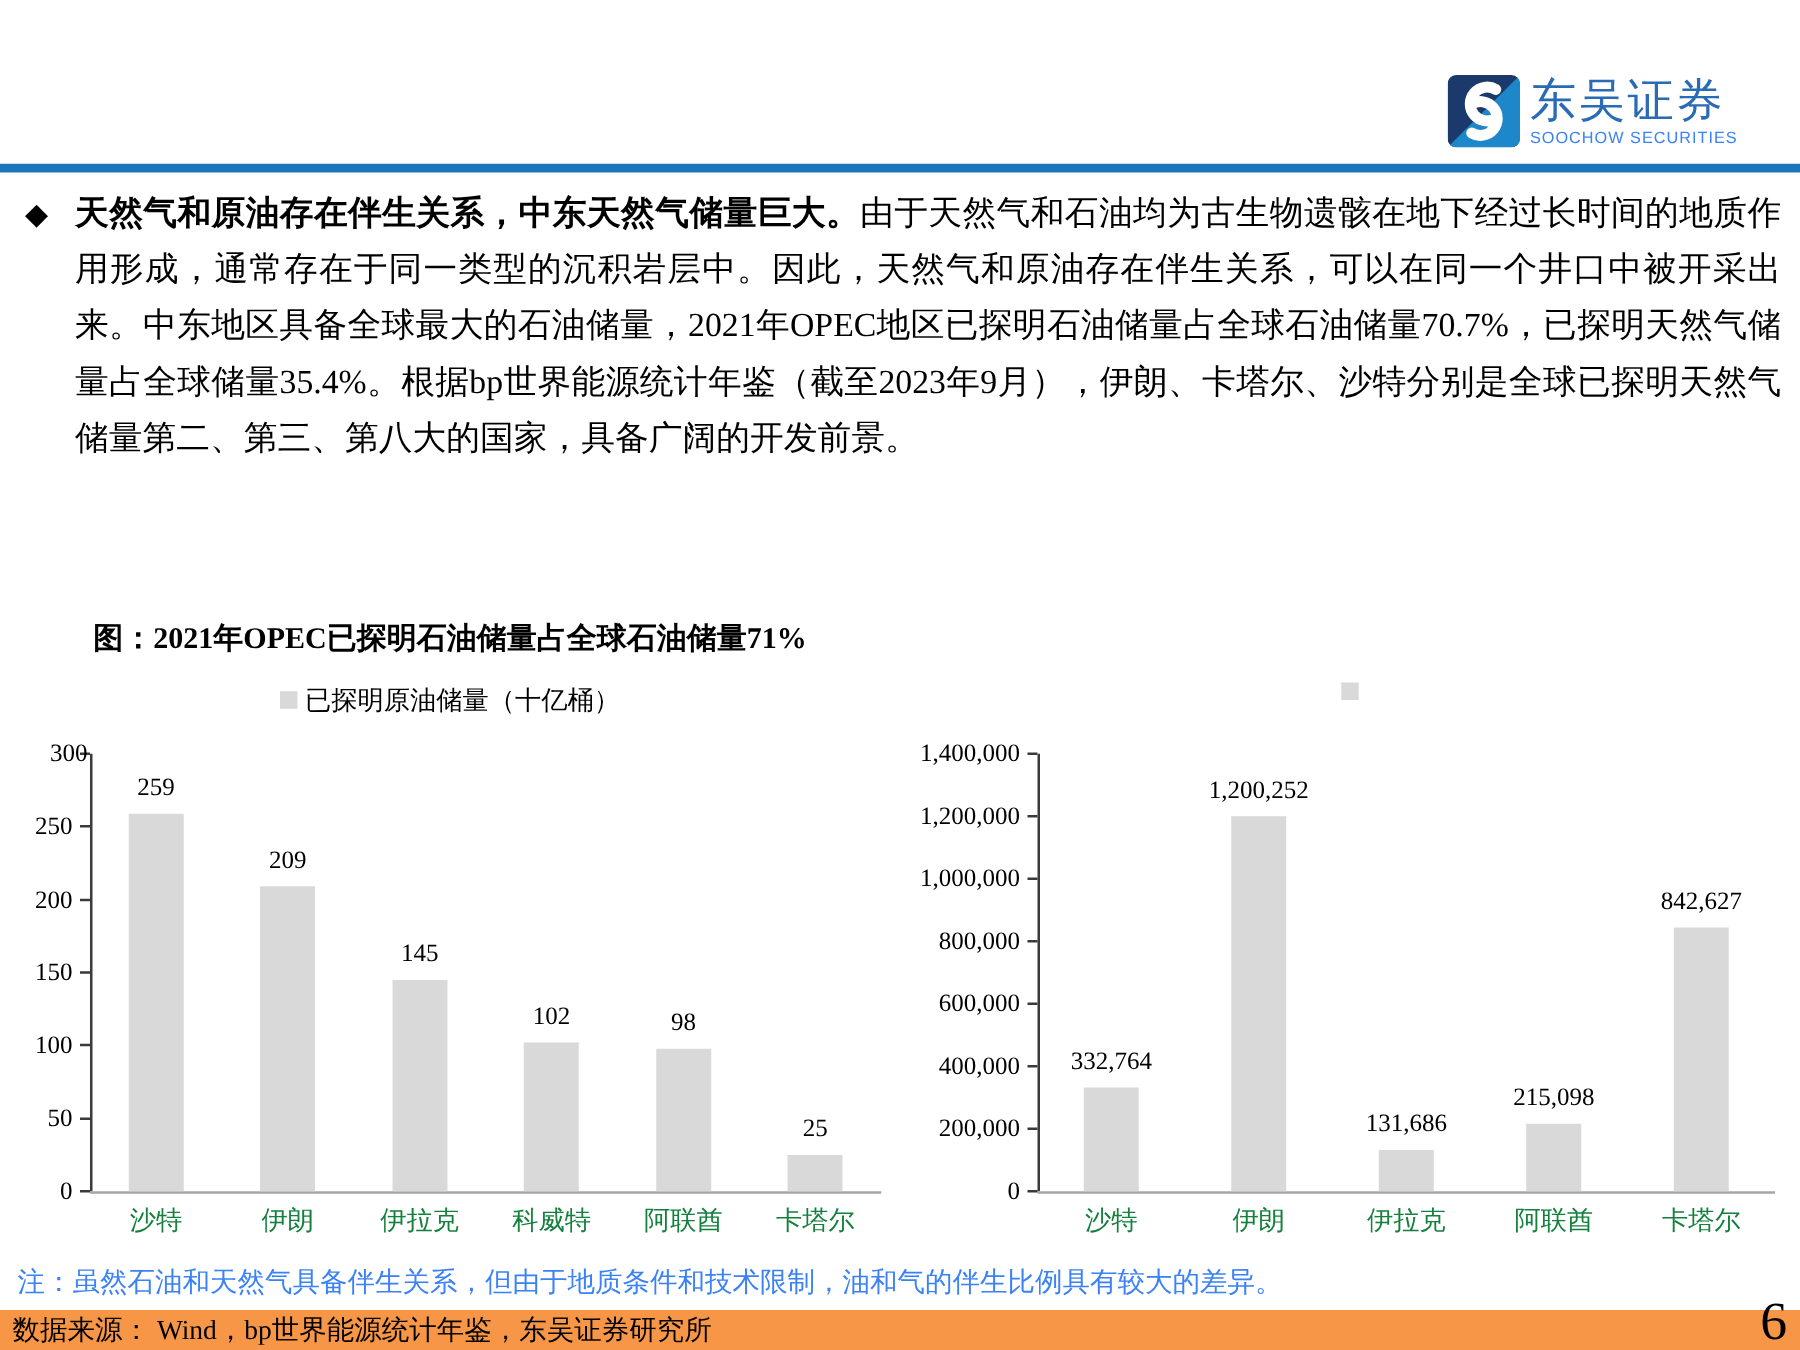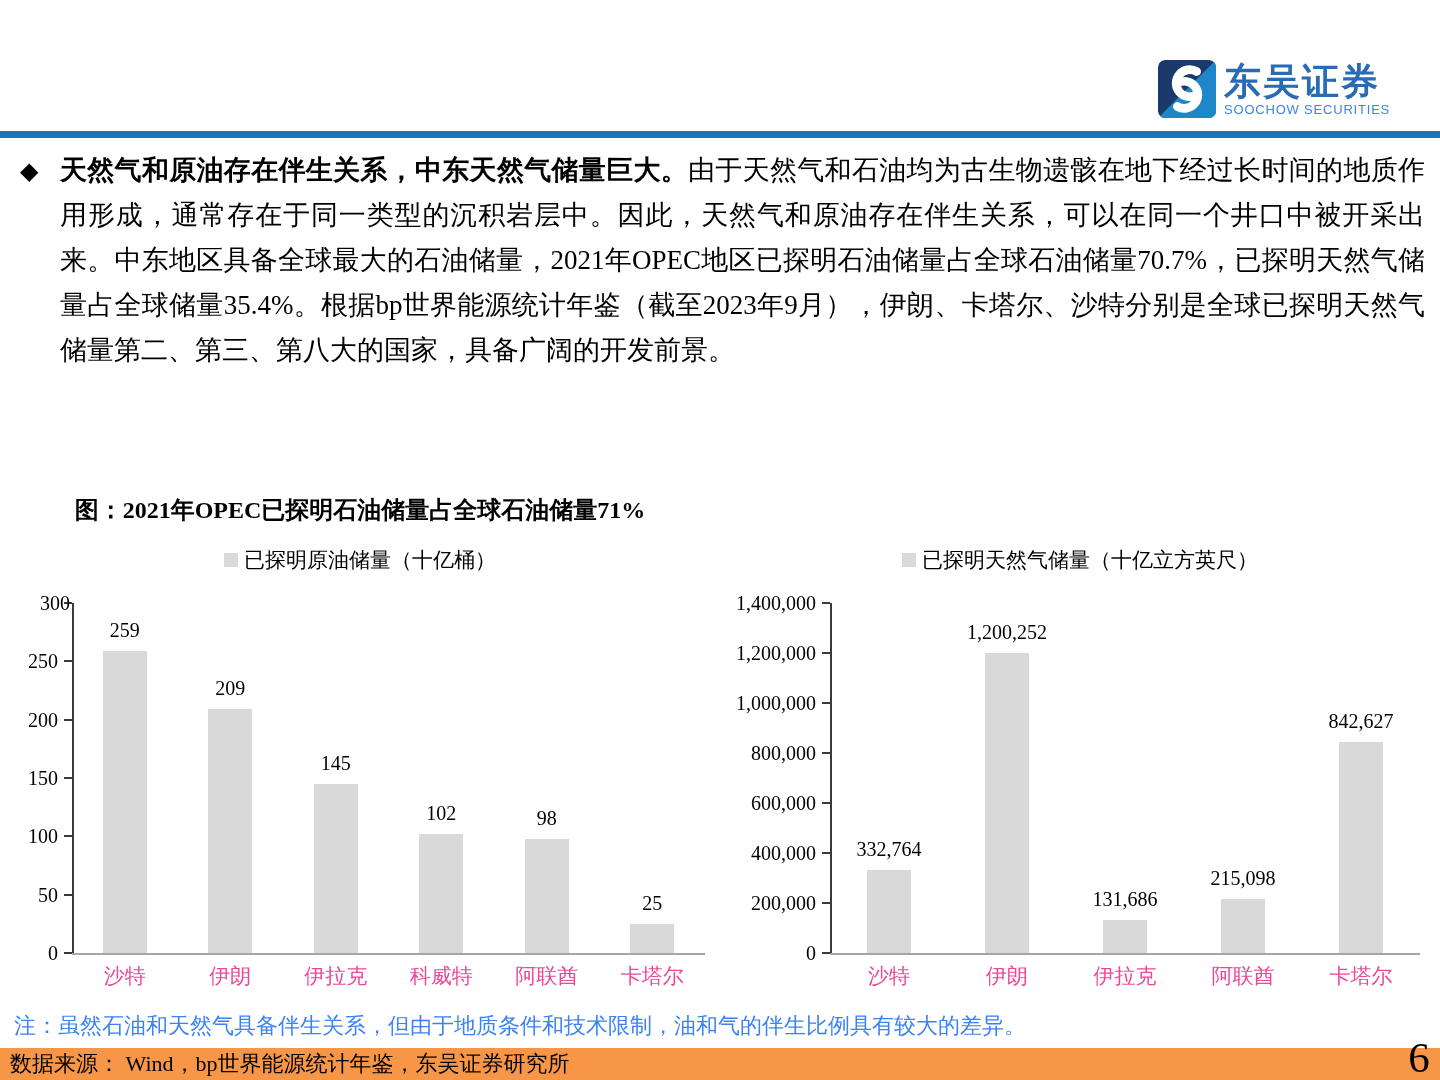--- a/index.html
+++ b/index.html
@@ -8,21 +8,21 @@
     position:relative; width:1440px; height:1080px; background:#ffffff;
     font-family:"Liberation Serif","DejaVu Serif",serif; overflow:hidden;
   }
   
   .page-title {
     position:absolute; left:17px; top:64px; font-size:35px; font-weight:bold;
     color:#c00000; letter-spacing:1px; white-space:nowrap;
   }
   .logo { position:absolute; left:1158px; top:60px; display:flex; align-items:center; }
   .logo-text { margin-left:8px; }
-  .logo-cn { font-size:37px; line-height:40px; color:#2a6bb5; font-weight:700; letter-spacing:2px; }
+  .logo-cn { font-size:37px; line-height:40px; color:#2a6bb5; font-weight:400; letter-spacing:2px; }
   .logo-en { font-size:13px; font-weight:normal; color:#3b82f6; letter-spacing:0.8px;
              font-family:"Liberation Sans","DejaVu Sans",sans-serif; }
   .header-divider { position:absolute; left:0; top:131px; width:1440px; height:7px; background:#1b75bc; }
   
   .bullet { position:absolute; left:20px; top:157px; font-size:24px; color:#000; }
   .body-text {
     position:absolute; left:60px; top:148px; width:1365px;
     font-size:27px; line-height:45px; color:#000; text-align:justify;
   }
   .body-text b { font-weight:bold; }
@@ -31,21 +31,21 @@
   #chart-0 { left:0; }
   #chart-1 { left:720px; }
   .chart-title { position:absolute; left:0; top:4px; width:100%; text-align:center;
                  font-size:24px; font-weight:bold; color:#000; white-space:nowrap; }
   .legend { position:absolute; left:0; top:56px; width:100%; display:flex;
             justify-content:center; align-items:center; gap:6px; font-size:21px; color:#000;text-align:right; }
   .legend-swatch { display:inline-block; width:14px; height:14px; background:#d9d9d9; }
   .plot { position:absolute; left:0; top:0; width:100%; height:100%; }
   .plot div { position:absolute; }
   .y-tick-label { text-align:right; font-size:20px; color:#000; line-height:24px; }
-  .x-category-label { text-align:center; font-size:21px; color:#ec4899; }
+  .x-category-label { text-align:center; font-size:21px; color:#15803d; }
   .bar-value-label { text-align:center; font-size:20px; color:#000; }
   
   .note { position:absolute; left:14px; top:1011px; font-size:22px; color:#3b82f6; }
   .footer-bar { position:absolute; left:0; top:1048px; width:1440px; height:32px;
                 background:#f79646; display:flex; align-items:center; }
   .footer-source { font-size:22px; color:#000; padding-left:10px; white-space:nowrap; }
   .page-number { position:absolute; left:1398px; top:1036px; width:42px; text-align:center;
                  font-size:43px; line-height:44px; color:#000; }
 </style>
 </head>
@@ -118,21 +118,20 @@
         <div class="x-category-label" style="left: 494px; width: 105.5px; top: 472px;">阿联酋</div>
         <div style="left: 630.25px; top: 433.833px; width: 44px; height: 29.1667px; background: rgb(217, 217, 217);"></div>
         <div class="bar-value-label" style="left: 572.25px; width: 160px; top: 401.833px;">25</div>
         <div class="x-category-label" style="left: 599.5px; width: 105.5px; top: 472px;">卡塔尔</div>
       </div>
   </div>
 
   <div class="chart" id="chart-1">
     <div class="legend">
       <span class="legend-swatch"></span>
-      <span>已探明天然气储量（十亿立方英尺）</span>
     </div>
     <div class="plot">
         <div style="left: 110px; top: 113px; width: 2px; height: 350px; background: rgb(58, 58, 58);"></div>
         <div style="left: 110px; top: 463px; width: 590px; height: 2px; background: rgb(166, 166, 166);"></div>
         <div style="left: 102px; top: 462px; width: 8px; height: 2px; background: rgb(58, 58, 58);"></div>
         <div class="y-tick-label" style="left: 0px; width: 96px; top: 451px;">0</div>
         <div style="left: 102px; top: 412px; width: 8px; height: 2px; background: rgb(58, 58, 58);"></div>
         <div class="y-tick-label" style="left: 0px; width: 96px; top: 401px;">200,000</div>
         <div style="left: 102px; top: 362px; width: 8px; height: 2px; background: rgb(58, 58, 58);"></div>
         <div class="y-tick-label" style="left: 0px; width: 96px; top: 351px;">400,000</div>

